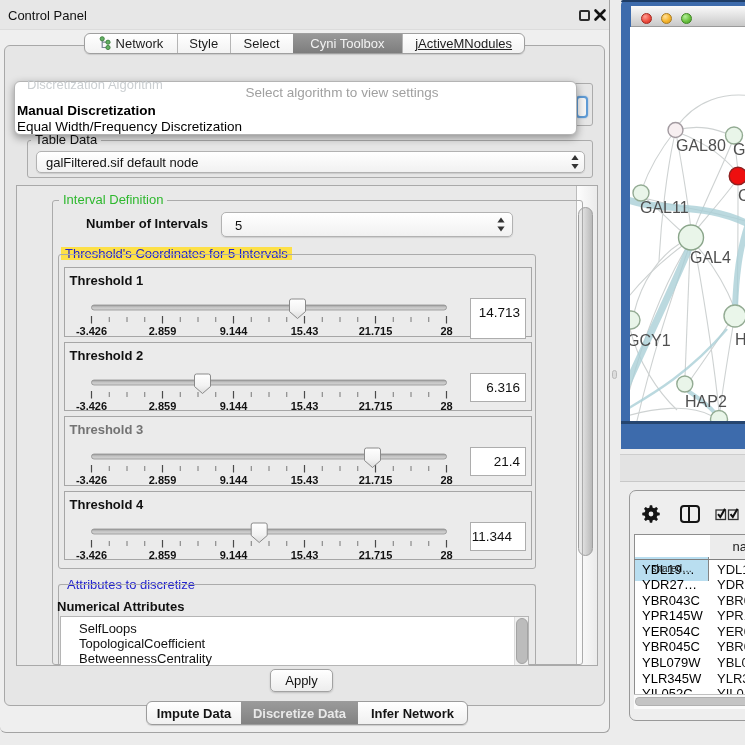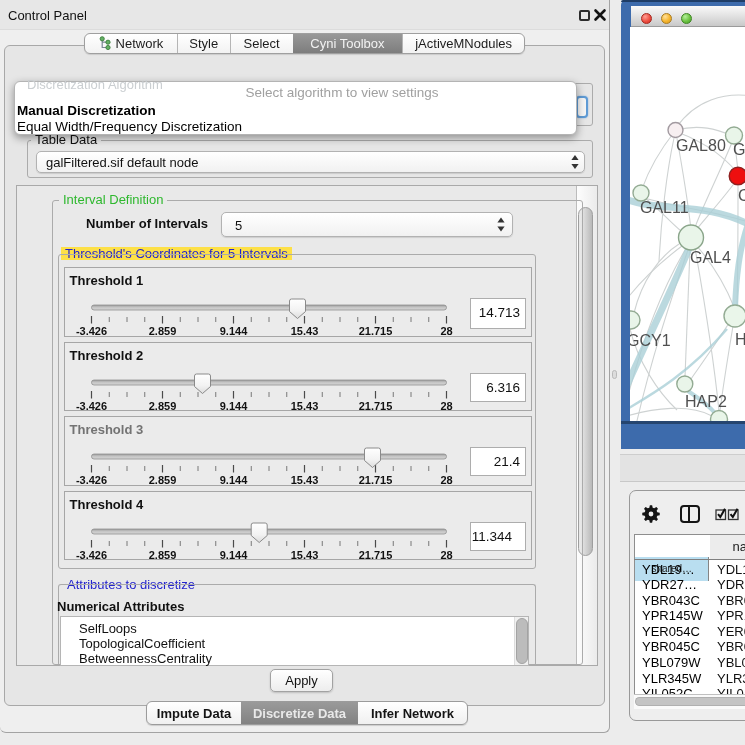--- a/index.html
+++ b/index.html
@@ -28,21 +28,21 @@
     <svg width="13" height="15" viewBox="0 0 13 15" style="margin-right:4px;">
         <path d="M3.2 3 L3.2 12 M3.2 6.2 L8.8 6.2 M3.2 11.5 L8.8 11.5" stroke="#7b8794" stroke-width="1.2" fill="none"></path>
         <circle cx="3.2" cy="2.8" r="2.1" fill="#63b063" stroke="#3a7d3a" stroke-width="0.9"></circle>
         <circle cx="9" cy="6.2" r="2.1" fill="#63b063" stroke="#3a7d3a" stroke-width="0.9"></circle>
         <circle cx="9" cy="11.5" r="2.1" fill="#63b063" stroke="#3a7d3a" stroke-width="0.9"></circle>
       </svg>
     Network</div>
   <div style="width:53px;border-left:1px solid #b5b5b5;display:flex;align-items:center;justify-content:center;font-size:13px;color:#1c1c1c;">Style</div>
   <div style="width:63px;border-left:1px solid #b5b5b5;display:flex;align-items:center;justify-content:center;font-size:13px;color:#1c1c1c;">Select</div>
   <div style="width:110px;background:linear-gradient(#989898,#7d7d7d);display:flex;align-items:center;justify-content:center;font-size:13px;color:#f2f2f2;">Cyni Toolbox</div>
-  <div style="width:122px;border-left:1px solid #b5b5b5;display:flex;align-items:center;justify-content:center;font-size:13px;color:#1c1c1c;border-radius:0 6px 6px 0;">jActiveMNodules</div>
+  <div style="width:122px;border-left:1px solid #b5b5b5;display:flex;align-items:center;justify-content:center;font-size:13px;color:#1c1c1c;border-radius:0 6px 6px 0;text-decoration:underline;">jActiveMNodules</div>
 </div>
 
 <div class="abs grp" style="left:27px;top:83px;width:566px;height:43px;"></div>
 <div class="abs" style="left:27px;top:77px;font-size:13px;color:#caced1;z-index:52;">Discretization Algorithm</div>
 <div class="abs" style="left:560px;top:96px;width:28px;height:22px;background:#fff;border:1px solid #bbb;border-radius:0 5px 5px 0;"></div>
 <div class="abs" style="left:576px;top:96px;width:12px;height:22px;background:#f5f5f5;border:2px solid #5f9bd5;border-radius:4px;box-shadow:0 0 2px #8ab4e0;"></div>
 
 <div class="abs" style="left:14px;top:80.5px;width:563px;height:54.5px;background:#fff;border:1px solid #b4b4b4;border-radius:6px;box-shadow:0 3px 9px rgba(0,0,0,0.38);z-index:50;"></div>
 <div class="abs" style="left:14px;top:85px;width:656px;height:15px;text-align:center;font-size:13.5px;color:#a0a0a0;z-index:51;">Select algorithm to view settings</div>
 <div class="abs" style="left:17px;top:103px;font-size:13.5px;font-weight:bold;color:#000;z-index:51;">Manual Discretization</div>
@@ -97,21 +97,21 @@
     <path d="M27.50 49 L27.50 56.5 M98.50 49 L98.50 56.5 M169.50 49 L169.50 56.5 M240.50 49 L240.50 56.5 M311.50 49 L311.50 56.5 M382.50 49 L382.50 56.5" stroke="#4a4a4a" stroke-width="1.2" fill="none"></path>
     <path d="M45.25 50 L45.25 55 M63.00 50 L63.00 55 M80.75 50 L80.75 55 M116.25 50 L116.25 55 M134.00 50 L134.00 55 M151.75 50 L151.75 55 M187.25 50 L187.25 55 M205.00 50 L205.00 55 M222.75 50 L222.75 55 M258.25 50 L258.25 55 M276.00 50 L276.00 55 M293.75 50 L293.75 55 M329.25 50 L329.25 55 M347.00 50 L347.00 55 M364.75 50 L364.75 55" stroke="#787878" stroke-width="1" fill="none"></path>
     <text x="27.5" y="68" font-size="11" font-weight="bold" fill="#111" text-anchor="middle" font-family="Liberation Sans, sans-serif">-3.426</text>
     <text x="98.5" y="68" font-size="11" font-weight="bold" fill="#111" text-anchor="middle" font-family="Liberation Sans, sans-serif">2.859</text>
     <text x="169.5" y="68" font-size="11" font-weight="bold" fill="#111" text-anchor="middle" font-family="Liberation Sans, sans-serif">9.144</text>
     <text x="240.5" y="68" font-size="11" font-weight="bold" fill="#111" text-anchor="middle" font-family="Liberation Sans, sans-serif">15.43</text>
     <text x="311.5" y="68" font-size="11" font-weight="bold" fill="#111" text-anchor="middle" font-family="Liberation Sans, sans-serif">21.715</text>
     <text x="382.5" y="68" font-size="11" font-weight="bold" fill="#111" text-anchor="middle" font-family="Liberation Sans, sans-serif">28</text>
     <path d="M227.50 32 L239.50 32 Q241.50 32 241.50 34 L241.50 44.5 L233.50 51.5 L225.50 44.5 L225.50 34 Q225.50 32 227.50 32 Z" fill="url(#thm)" stroke="#8a8a8a" stroke-width="1"></path>
   </svg>
-<div class="abs" style="left:470px;top:298.0px;width:56px;height:31px;background:#fff;border:1px solid #adadad;text-align:right;font-size:13.5px;color:#111;line-height:27px;padding-right:5px;">14.713</div>
+<div class="abs" style="left:470px;top:298.0px;width:56px;height:41px;background:#fff;border:1px solid #adadad;text-align:right;font-size:13.5px;color:#111;line-height:27px;padding-right:5px;">14.713</div>
 <div class="abs" style="left:63.5px;top:341.5px;width:468px;height:69.5px;background:#ebebeb;border:1px solid #a6a6a6;"></div>
 <div class="abs" style="left:69.5px;top:347.5px;font-size:13px;font-weight:bold;color:#111;">Threshold 2</div>
 <svg class="abs" style="left:63.5px;top:341.5px;" width="468" height="69.5" viewBox="0 0 468 69.5">
     <rect x="27.5" y="38" width="355" height="5" rx="2.5" fill="url(#trk)" stroke="#8f8f8f" stroke-width="0.8"></rect>
     <path d="M27.50 49 L27.50 56.5 M98.50 49 L98.50 56.5 M169.50 49 L169.50 56.5 M240.50 49 L240.50 56.5 M311.50 49 L311.50 56.5 M382.50 49 L382.50 56.5" stroke="#4a4a4a" stroke-width="1.2" fill="none"></path>
     <path d="M45.25 50 L45.25 55 M63.00 50 L63.00 55 M80.75 50 L80.75 55 M116.25 50 L116.25 55 M134.00 50 L134.00 55 M151.75 50 L151.75 55 M187.25 50 L187.25 55 M205.00 50 L205.00 55 M222.75 50 L222.75 55 M258.25 50 L258.25 55 M276.00 50 L276.00 55 M293.75 50 L293.75 55 M329.25 50 L329.25 55 M347.00 50 L347.00 55 M364.75 50 L364.75 55" stroke="#787878" stroke-width="1" fill="none"></path>
     <text x="27.5" y="68" font-size="11" font-weight="bold" fill="#111" text-anchor="middle" font-family="Liberation Sans, sans-serif">-3.426</text>
     <text x="98.5" y="68" font-size="11" font-weight="bold" fill="#111" text-anchor="middle" font-family="Liberation Sans, sans-serif">2.859</text>
     <text x="169.5" y="68" font-size="11" font-weight="bold" fill="#111" text-anchor="middle" font-family="Liberation Sans, sans-serif">9.144</text>
     <text x="240.5" y="68" font-size="11" font-weight="bold" fill="#111" text-anchor="middle" font-family="Liberation Sans, sans-serif">15.43</text>

